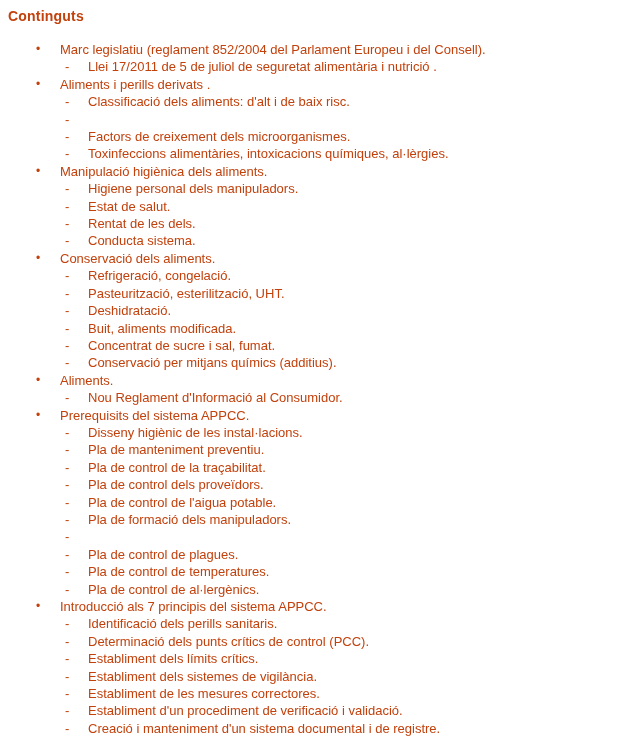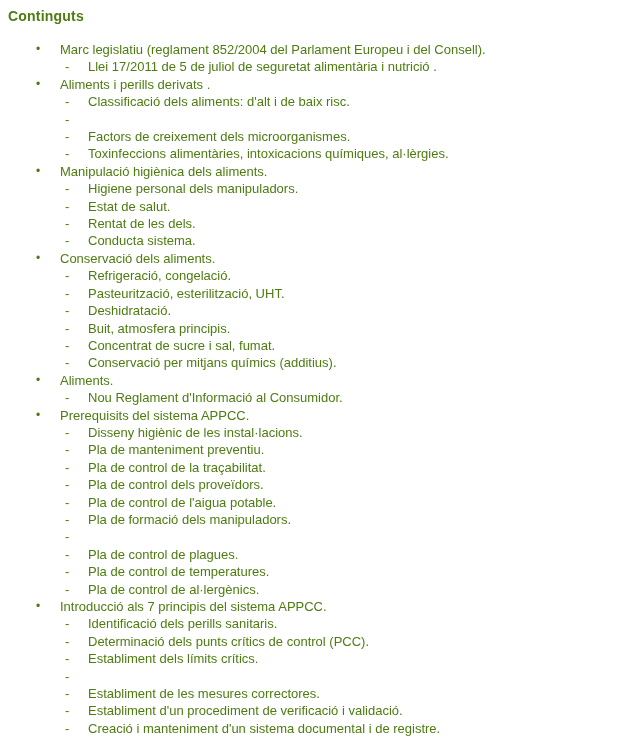--- a/index.html
+++ b/index.html
@@ -6,21 +6,21 @@
     margin: 0;
     padding: 0;
     background: #ffffff;
   }
   .page {
     position: relative;
     width: 619px;
     height: 751px;
     box-sizing: border-box;
     background: #ffffff;
-    color: #4d7c0f;
+    color: #c2410c;
     font-family: "Liberation Sans", "DejaVu Sans", sans-serif;
     font-size: 13px;
     padding: 8px 6px 0 8px;
     overflow: hidden;
   }
   .doc-title {
     font-size: 14px;
     font-weight: bold;
     line-height: 16px;
     margin: 0 0 17px 0;
@@ -118,21 +118,21 @@
       <div class="row dash-row">
         <span class="marker">-</span>
         <span class="text">Pasteurització, esterilització, UHT.</span>
       </div>
       <div class="row dash-row">
         <span class="marker">-</span>
         <span class="text">Deshidratació.</span>
       </div>
       <div class="row dash-row">
         <span class="marker">-</span>
-        <span class="text">Buit, atmosfera principis.</span>
+        <span class="text">Buit, aliments modificada.</span>
       </div>
       <div class="row dash-row">
         <span class="marker">-</span>
         <span class="text">Concentrat de sucre i sal, fumat.</span>
       </div>
       <div class="row dash-row">
         <span class="marker">-</span>
         <span class="text">Conservació per mitjans químics (additius).</span>
       </div>
       <div class="row bullet-row">
@@ -197,20 +197,21 @@
       <div class="row dash-row">
         <span class="marker">-</span>
         <span class="text">Determinació dels punts crítics de control (PCC).</span>
       </div>
       <div class="row dash-row">
         <span class="marker">-</span>
         <span class="text">Establiment dels límits crítics.</span>
       </div>
       <div class="row dash-row">
         <span class="marker">-</span>
+        <span class="text">Establiment dels sistemes de vigilància.</span>
       </div>
       <div class="row dash-row">
         <span class="marker">-</span>
         <span class="text">Establiment de les mesures correctores.</span>
       </div>
       <div class="row dash-row">
         <span class="marker">-</span>
         <span class="text">Establiment d'un procediment de verificació i validació.</span>
       </div>
       <div class="row dash-row">

